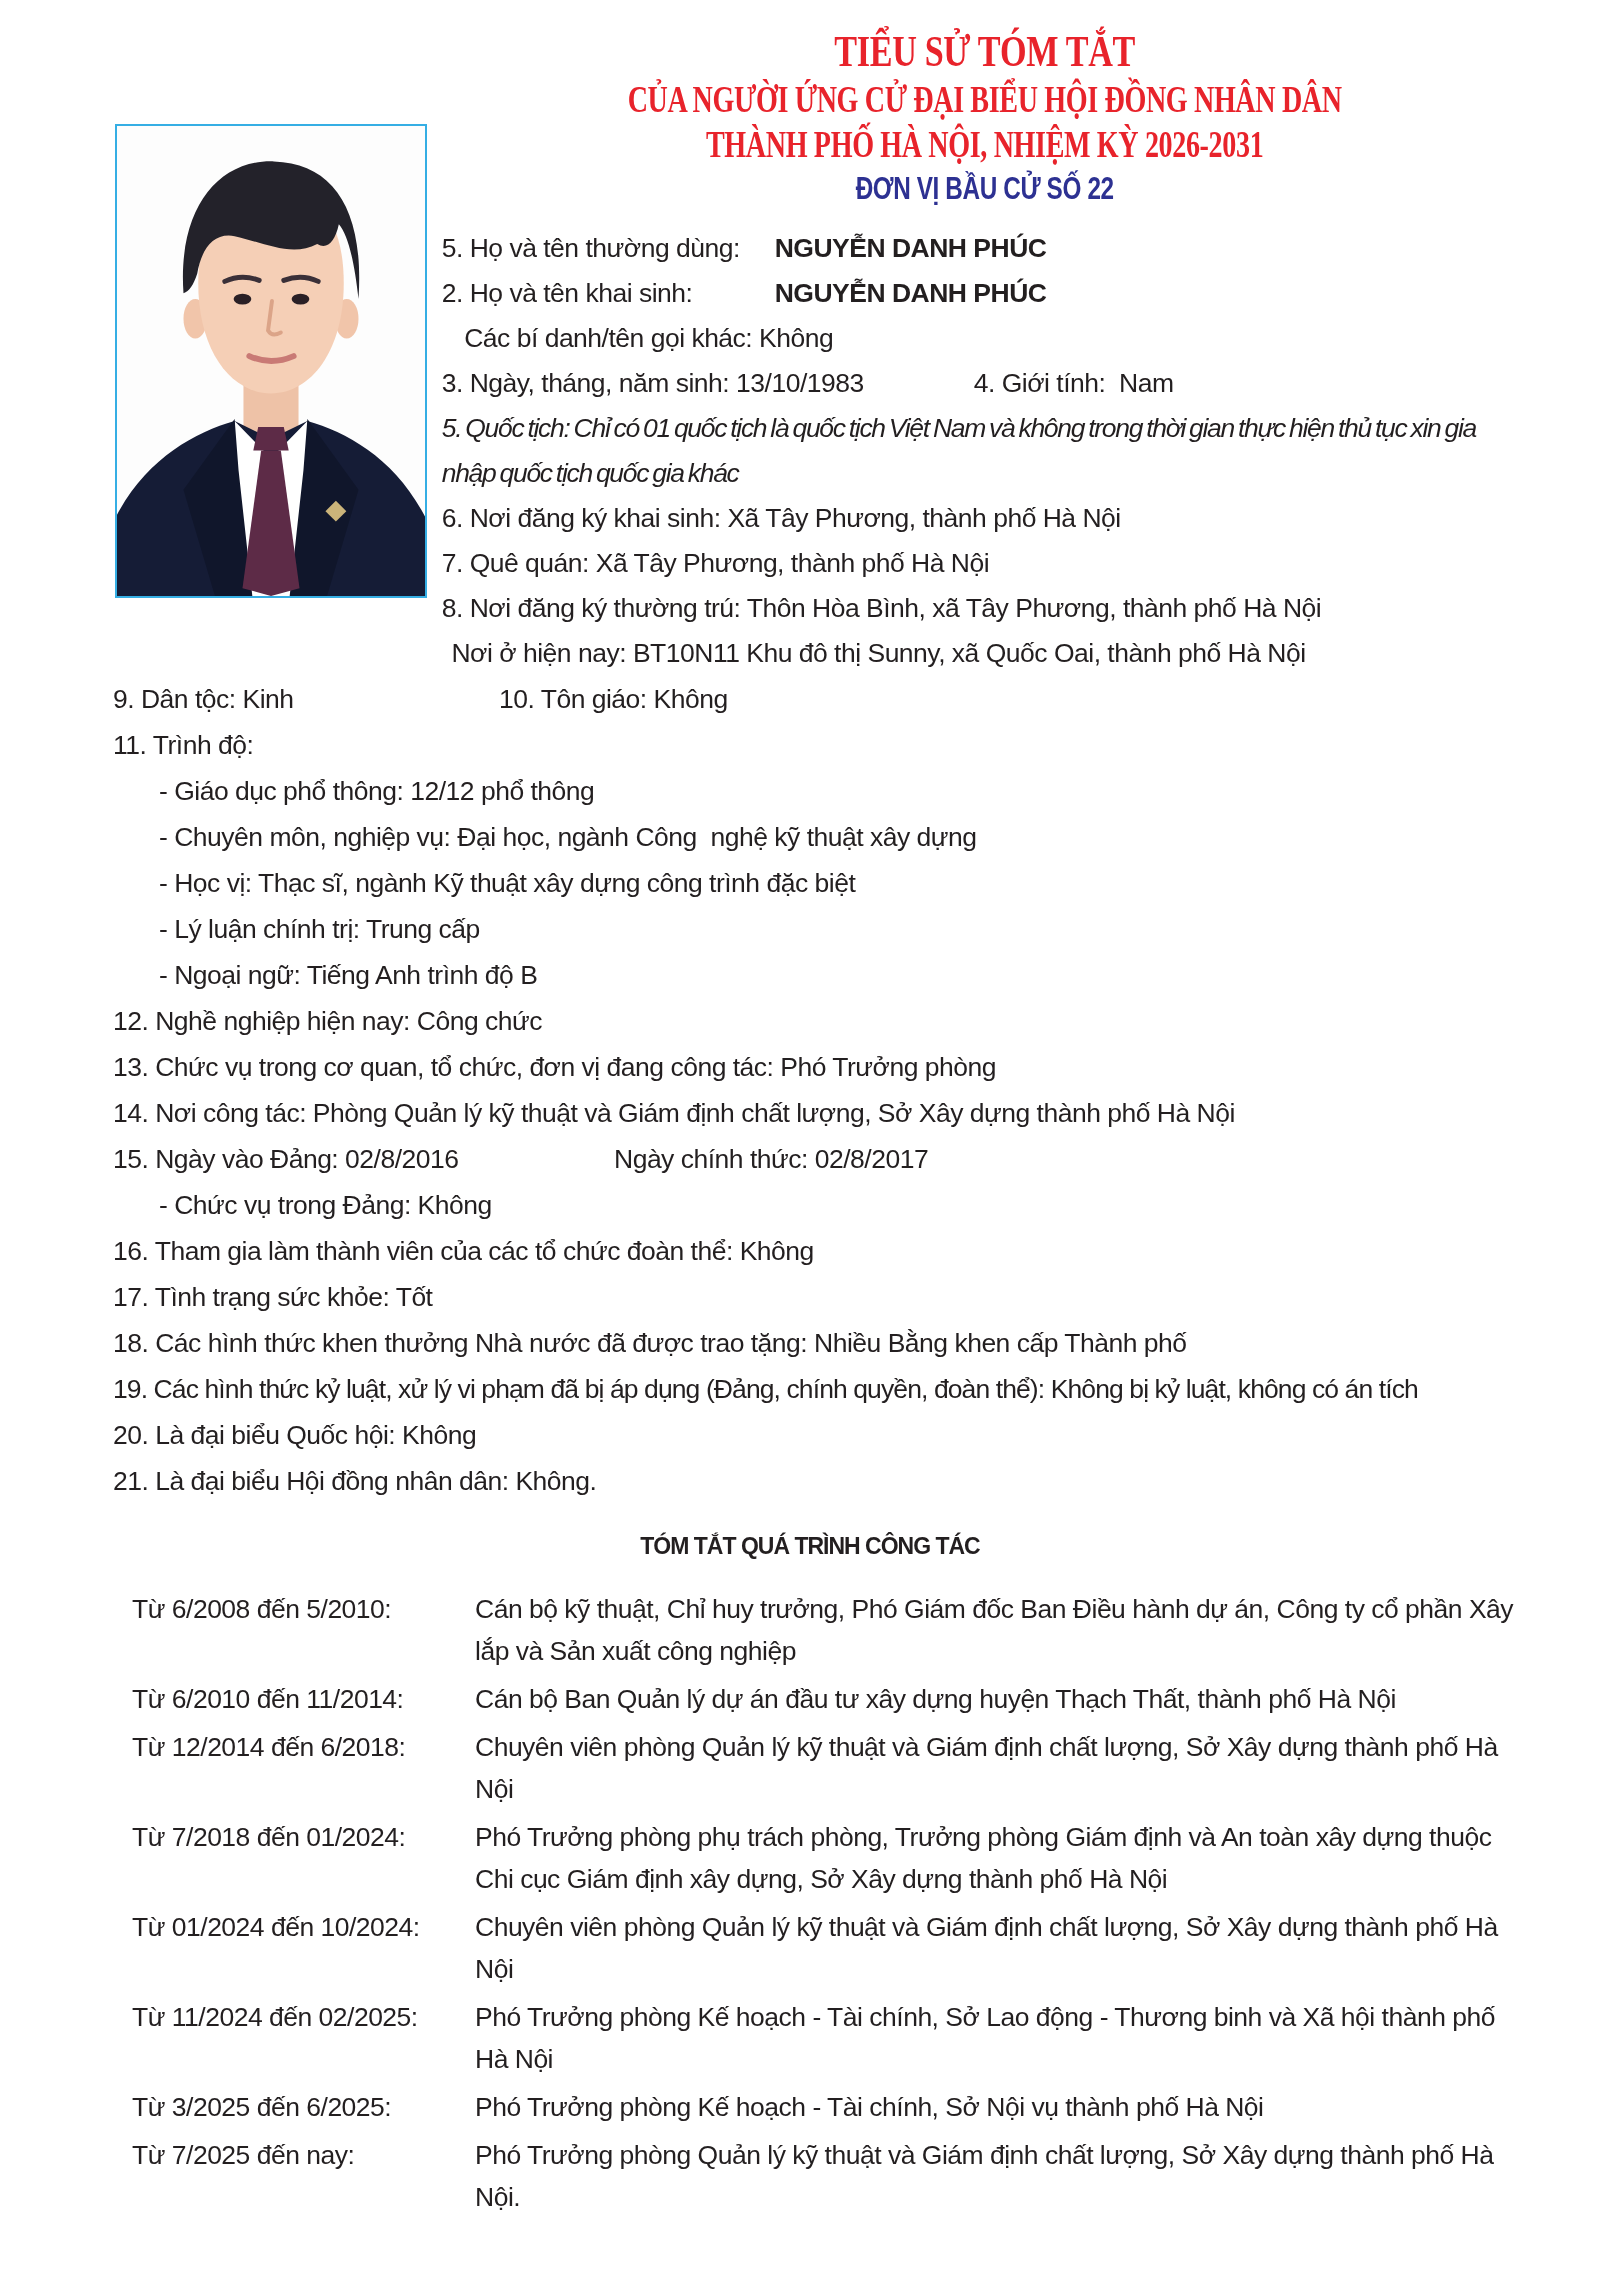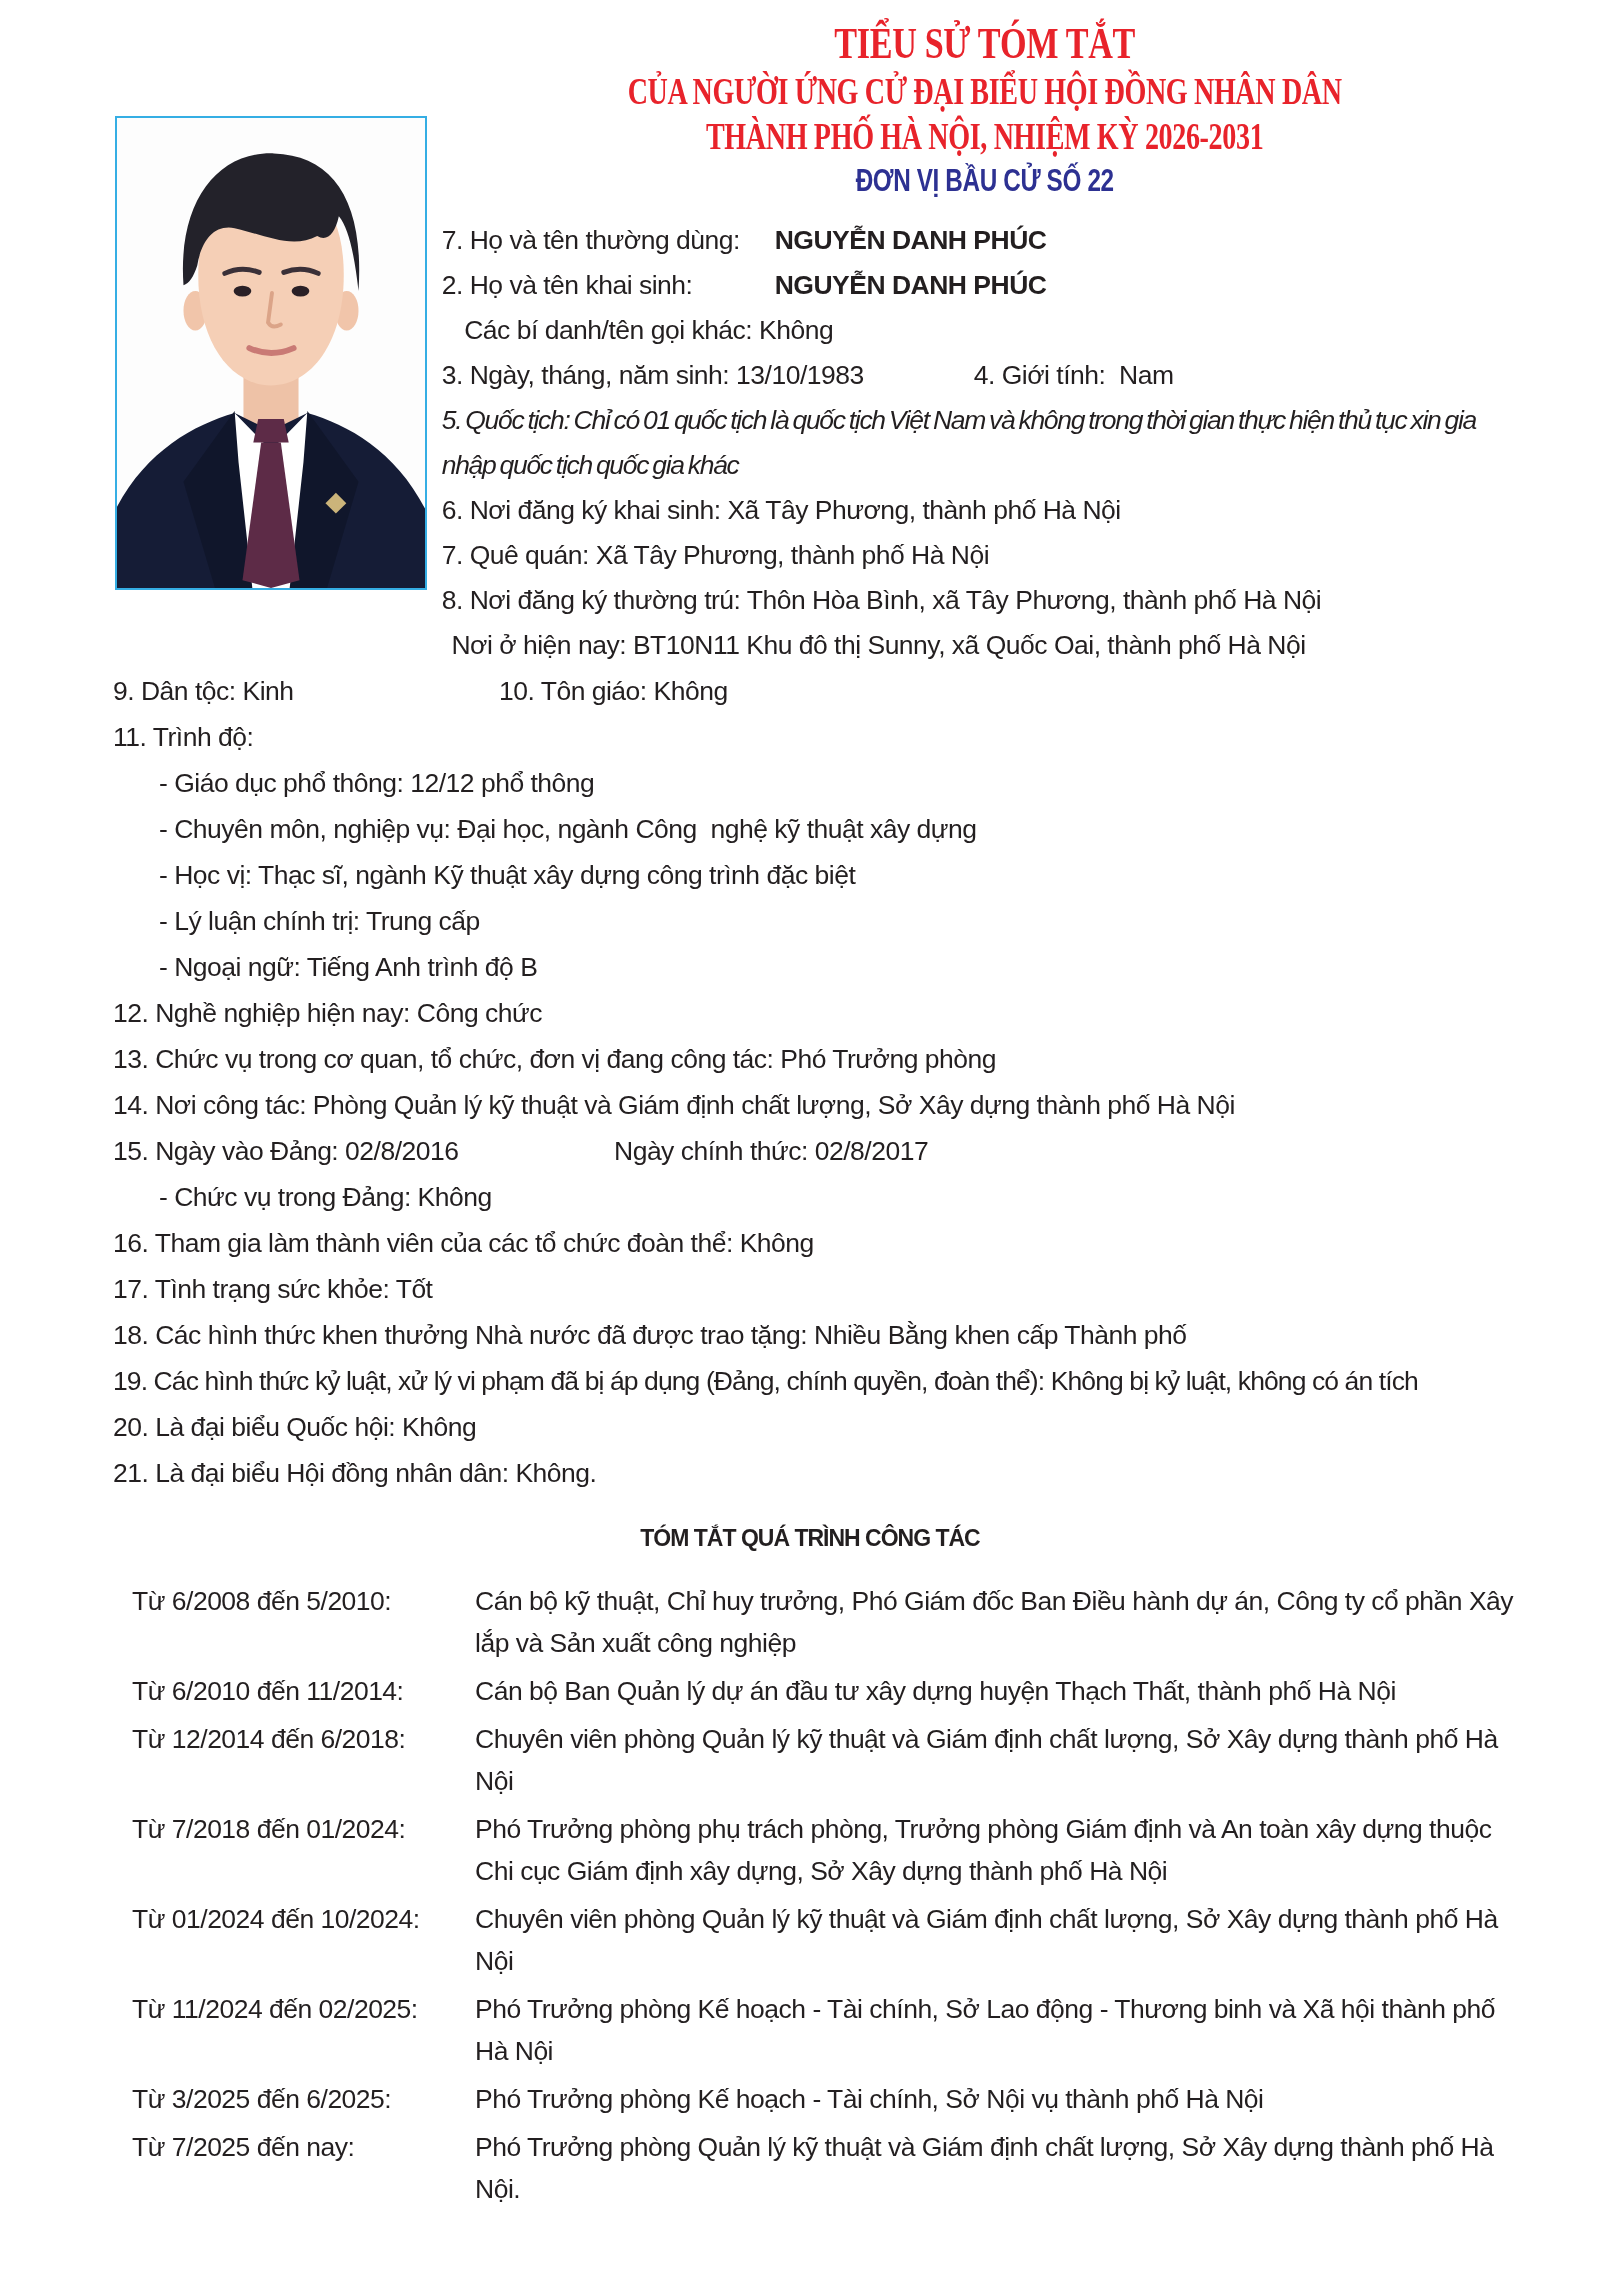--- a/index.html
+++ b/index.html
@@ -10,21 +10,21 @@
     background:#ffffff;
     color:#231F20;
     font-family:"Liberation Sans","DejaVu Sans",sans-serif;
     font-size:26.5px;
     letter-spacing:-0.5px;
     overflow:hidden;
   }
   .pre { white-space:pre-wrap; }
 
   
-  .top { display:flex; padding:18px 93px 0 115px; }
+  .top { display:flex; padding:26px 93px 0 115px; }
   .photo-col { flex:0 0 312px; }
   .photo-frame {
     margin-top:98px;
     width:312px; height:474px;
     border:2.9px solid #35AEE4;
     box-sizing:border-box;
     background:#fdfdfd;
     overflow:hidden;
   }
   .photo-frame svg { display:block; width:100%; height:100%; }
@@ -126,21 +126,21 @@
     <div class="right-col">
       <div class="titles">
         <div class="t-red t1 condensed">TIỂU SỬ TÓM TẮT</div>
         <div class="t-red t2 condensed">CỦA NGƯỜI ỨNG CỬ ĐẠI BIỂU HỘI ĐỒNG NHÂN DÂN</div>
         <div class="t-red t3 condensed">THÀNH PHỐ HÀ NỘI, NHIỆM KỲ 2026-2031</div>
         <div class="t4 condensed">ĐƠN VỊ BẦU CỬ SỐ 22</div>
       </div>
 
       <div class="r-list">
         <div class="rline">
-          <span class="lbl-w">7. Họ và tên thường dùng:</span><span class="b">NGUYỄN DANH PHÚC</span>
+          <span class="lbl-w">5. Họ và tên thường dùng:</span><span class="b">NGUYỄN DANH PHÚC</span>
         </div>
         <div class="rline">
           <span class="lbl-w">2. Họ và tên khai sinh:</span><span class="b">NGUYỄN DANH PHÚC</span>
         </div>
         <div class="rline indent23">Các bí danh/tên gọi khác: Không</div>
         <div class="rline">
           <span class="item3-w pre">3. Ngày, tháng, năm sinh: 13/10/1983</span><span class="pre">4. Giới tính:  Nam</span>
         </div>
         <div class="rline tight2">5. Quốc tịch: Chỉ có 01 quốc tịch là quốc tịch Việt Nam và không trong thời gian thực hiện thủ tục xin gia nhập quốc tịch quốc gia khác</div>
         <div class="rline">6. Nơi đăng ký khai sinh: Xã Tây Phương, thành phố Hà Nội</div>

